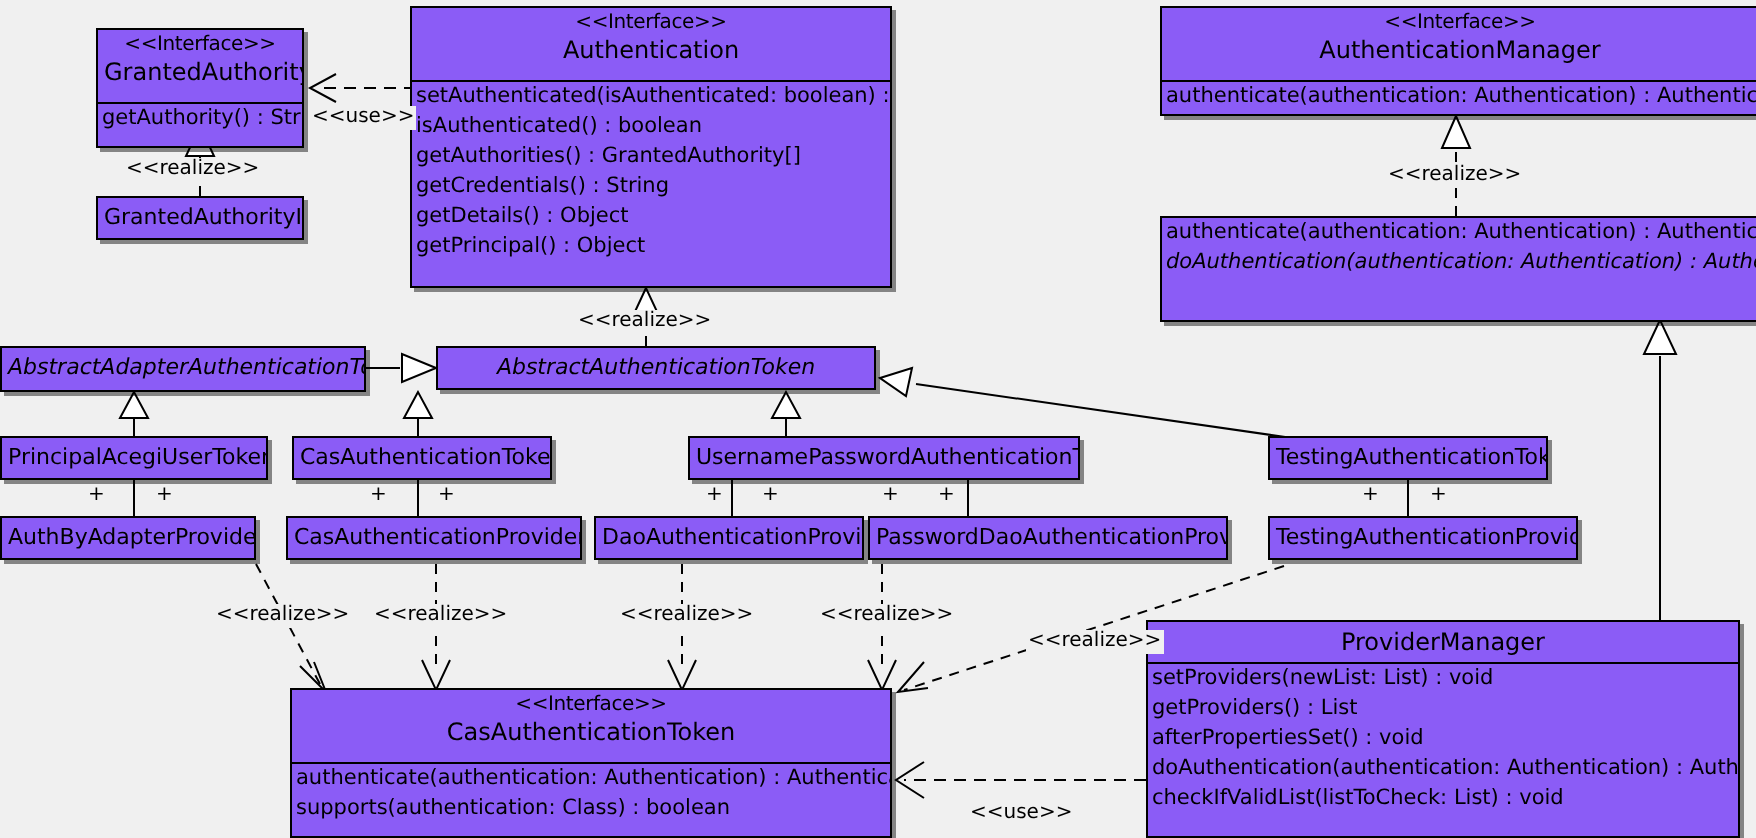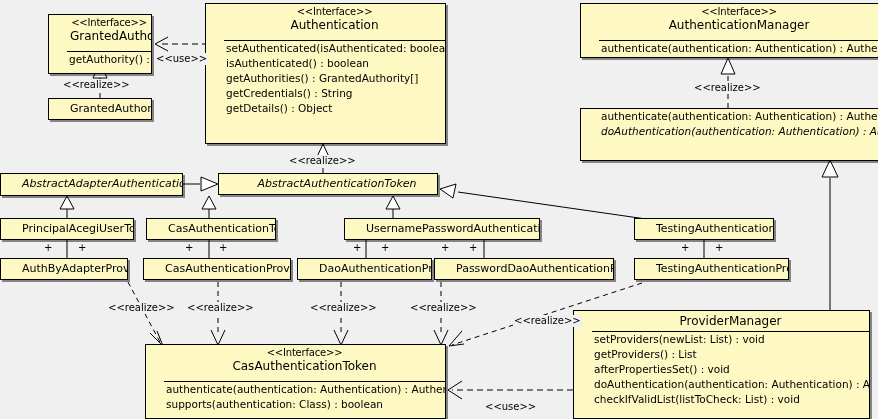--- a/index.html
+++ b/index.html
@@ -16,25 +16,24 @@
     width: 878px;
     height: 419px;
     background: #f0f0f0;
     overflow: hidden;
   }
 
   
   .uml-box {
     position: absolute;
     box-sizing: border-box;
-    background: #fef9c3;
+    background: #8b5cf6;
     border: 1px solid #000000;
     box-shadow: 2px 2px 0 0 rgba(0,0,0,0.45);
     z-index: 5;
-    padding-left: 18px;
   }
   .uml-head {
     box-sizing: border-box;
     padding: 1px 3px 2px 3px;
     text-align: center;
     white-space: nowrap;
     overflow: hidden;
   }
   .uml-head.with-members {
     border-bottom: 1px solid #000000;
@@ -194,20 +193,21 @@
     <div class="uml-head with-members" style="height:37px;">
       <span class="stereotype">&lt;&lt;Interface&gt;&gt;</span>
       <span class="cls-name">Authentication</span>
     </div>
     <div class="uml-members">
       <span class="member">setAuthenticated(isAuthenticated: boolean) : void</span>
       <span class="member">isAuthenticated() : boolean</span>
       <span class="member">getAuthorities() : GrantedAuthority[]</span>
       <span class="member">getCredentials() : String</span>
       <span class="member">getDetails() : Object</span>
+      <span class="member">getPrincipal() : Object</span>
     </div>
   </div>
 
   <div class="uml-box" style="left:580px; top:3px; width:300px; height:55px;">
     <div class="uml-head with-members" style="height:37px;">
       <span class="stereotype">&lt;&lt;Interface&gt;&gt;</span>
       <span class="cls-name">AuthenticationManager</span>
     </div>
     <div class="uml-members">
       <span class="member">authenticate(authentication: Authentication) : Authentication</span>

